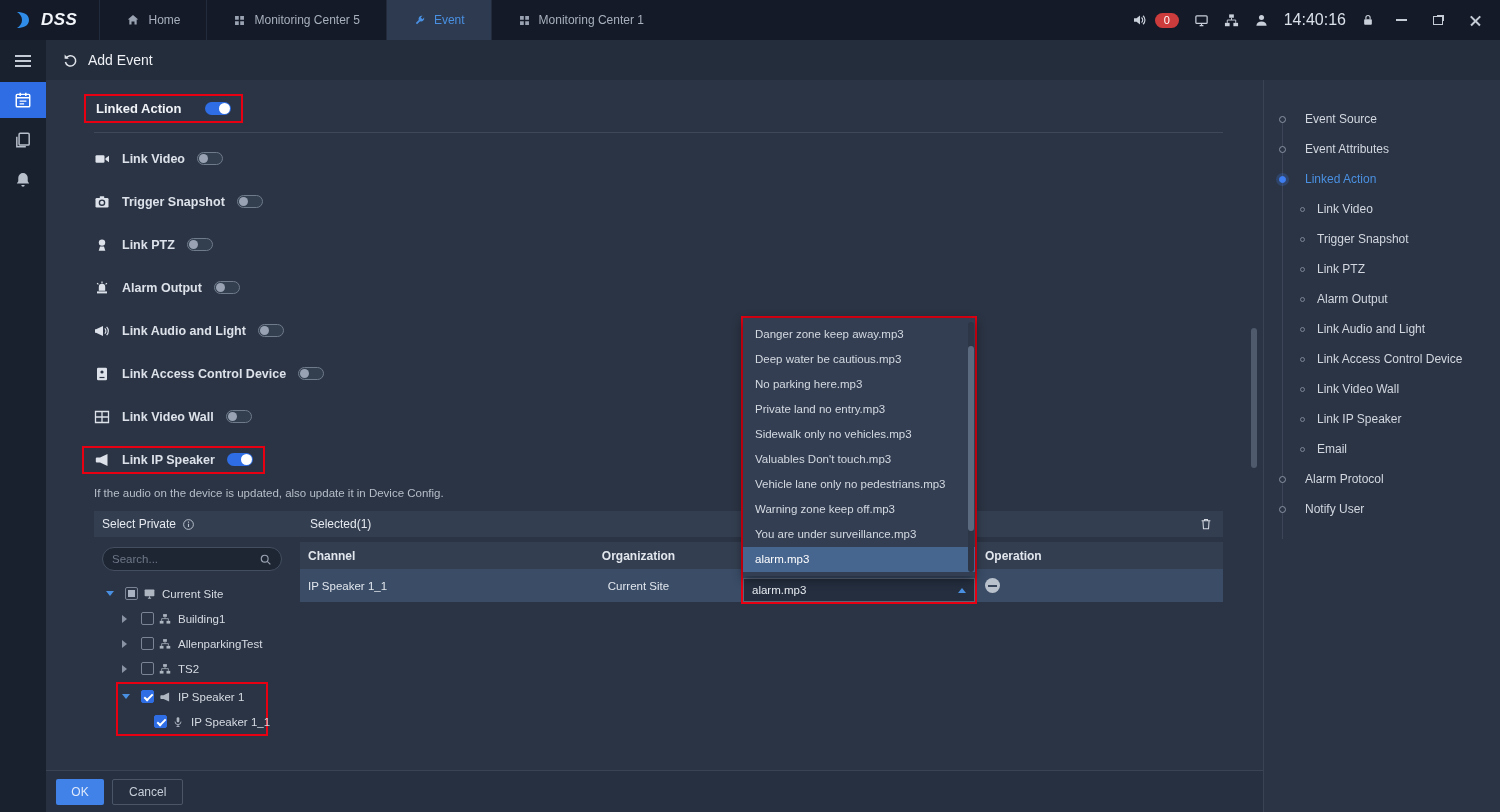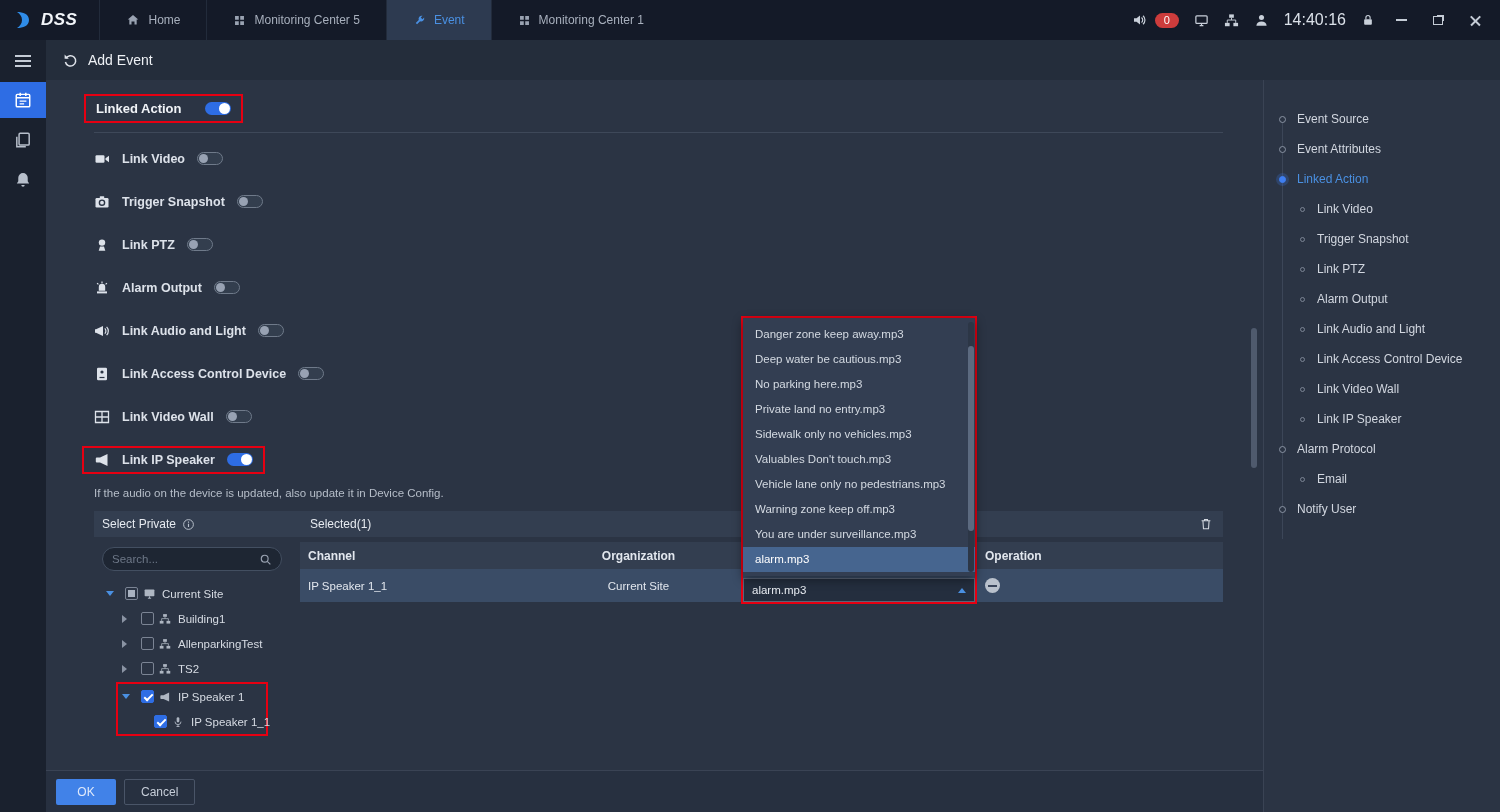--- a/index.html
+++ b/index.html
@@ -110,30 +110,30 @@
   .dd-input { margin-top:2px; height:24px; background:#242e3e; border:1px solid #5a6578; display:flex; align-items:center; justify-content:space-between; padding:0 8px; font-size:11.5px; color:#e8ecf2; cursor:pointer; }
   .caret-up { width:0; height:0; border-left:4px solid transparent; border-right:4px solid transparent; border-bottom:5px solid #4a90e2; }
 
   .main-vscroll { position:absolute; right:6px; top:248px; width:6px; height:140px; background:#4f5a6d; border-radius:3px; cursor:pointer; z-index:6; }
 
   
   .right-nav { width:237px; flex:none; border-left:1px solid #3a4354; position:relative; padding-top:24px; }
   .nav-line { position:absolute; left:18px; top:39px; width:1px; height:420px; background:#3c4658; }
   .nav-item { position:relative; height:30px; display:flex; align-items:center; cursor:pointer; }
   .ndot { width:7px; height:7px; border:1px solid #8a93a3; border-radius:50%; margin-left:15px; background:#2b3444; flex:none; }
-  .nav-item .nlabel { margin-left:11px; font-size:12px; color:#d2d7e0; white-space:nowrap; }
+  .nav-item .nlabel { margin-left:19px; font-size:12px; color:#d2d7e0; white-space:nowrap; }
   .nav-item.sub .ndot { width:5px; height:5px; border-color:#7b8494; margin-left:36px; }
   .nav-item.sub .nlabel { margin-left:12px; }
   .nav-item.active .ndot { background:#3f7ef0; border-color:#3f7ef0; box-shadow:0 0 0 3px rgba(63,126,240,.22); }
   .nav-item.active .nlabel { color:#4a90e2; }
 
   
   .footer { height:42px; flex:none; border-top:1px solid #3a4354; background:#273040; display:flex; align-items:center; gap:8px; padding-left:10px; }
   .btn { height:26px; border-radius:2px; font-size:12px; font-family:inherit; cursor:pointer; }
-  .btn-ok { width:60px; background:#4182e8; border:none; color:#dfe9fb; }
+  .btn-ok { width:48px; background:#4182e8; border:none; color:#dfe9fb; }
   .btn-cancel { padding:0 16px; background:transparent; border:1px solid #4a5568; color:#c6cdd8; }
 </style>
 </head>
 <body>
 
 <div class="topbar">
   <div class="logo">
     <svg width="20" height="20" viewBox="0 0 20 20">
         <path fill="#2f8ce8" d="M3 2c6 0 12 2 12 8s-6 8-12 8c3-2 5-4.5 5-8S6 4 3 2z"></path>
       </svg>
@@ -553,27 +553,27 @@
             <span class="nlabel">Link Access Control Device</span>
           </div>
         <div class="nav-item sub">
             <span class="ndot"></span>
             <span class="nlabel">Link Video Wall</span>
           </div>
         <div class="nav-item sub">
             <span class="ndot"></span>
             <span class="nlabel">Link IP Speaker</span>
           </div>
+        <div class="nav-item sub">
+            <span class="ndot"></span>
+            <span class="nlabel">Email</span>
+          </div>
         <div class="nav-item main">
             <span class="ndot"></span>
             <span class="nlabel">Alarm Protocol</span>
-          </div>
-        <div class="nav-item sub">
-            <span class="ndot"></span>
-            <span class="nlabel">Email</span>
           </div>
         <div class="nav-item main">
             <span class="ndot"></span>
             <span class="nlabel">Notify User</span>
           </div>
       </div>
     </div>
   </div>
 </div>
 

